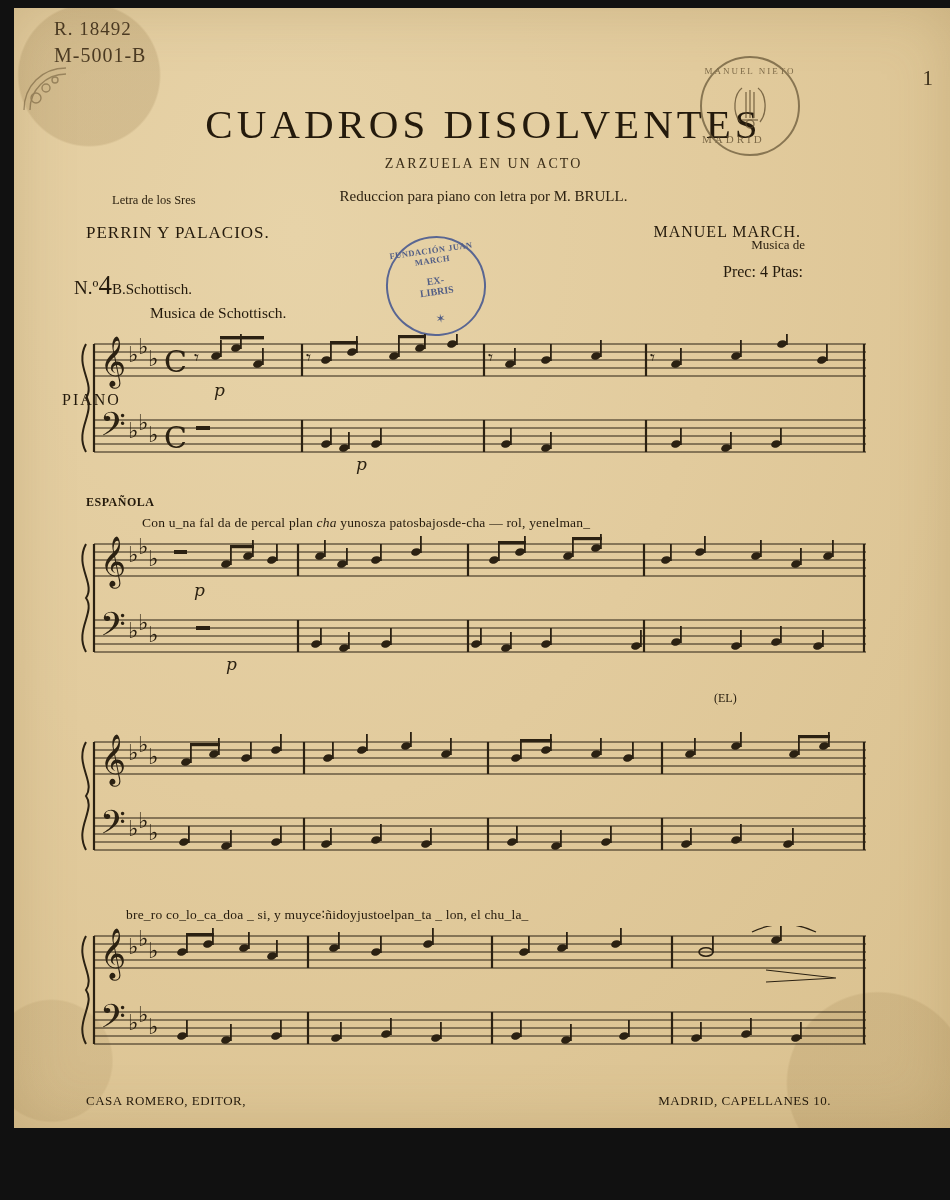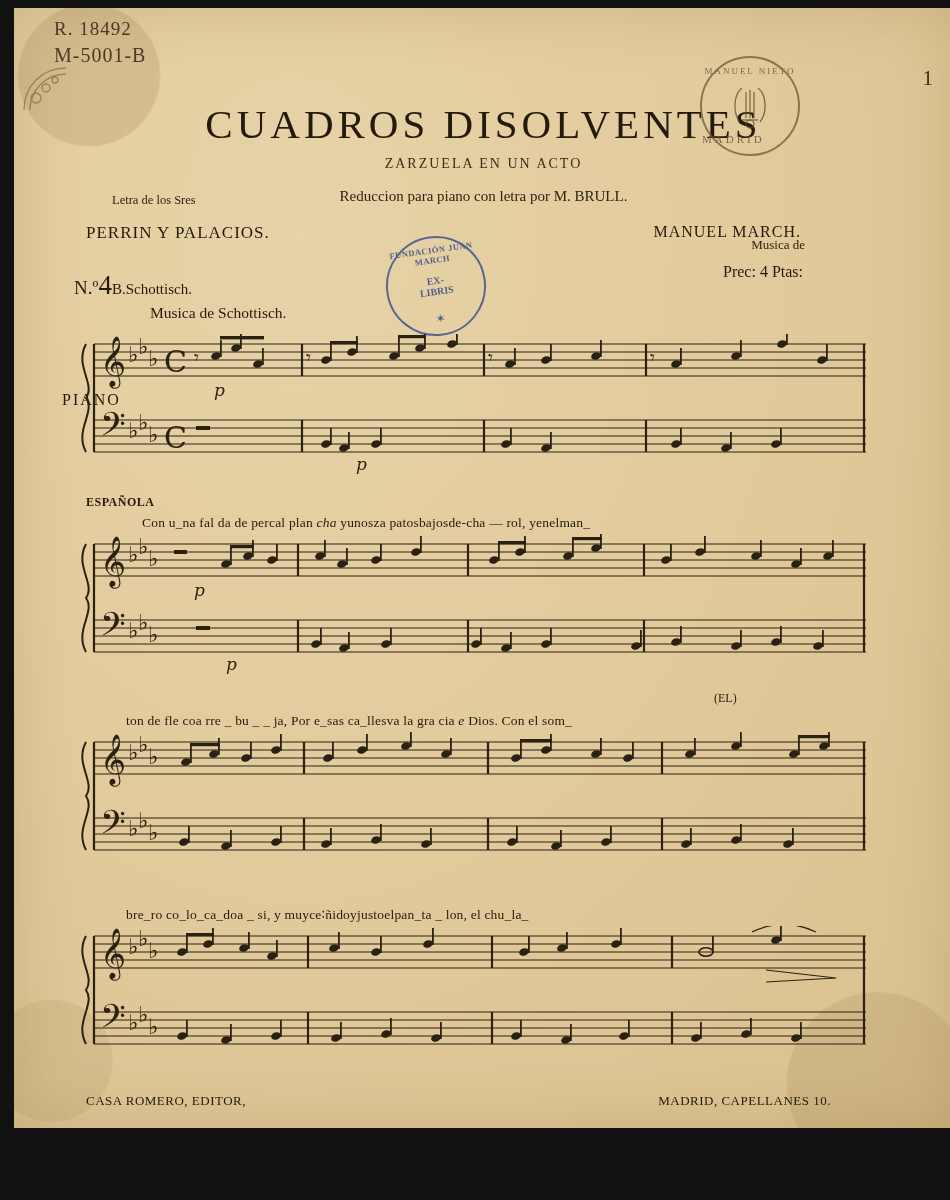--- a/index.html
+++ b/index.html
@@ -564,25 +564,20 @@
           <ellipse cx="742" cy="112" rx="5" ry="3.6" transform="rotate(-18 742 112)"></ellipse>
             <rect x="746" y="96" width="1.8" height="17"></rect>
         </g>
         <g fill="#2b2112" font-family="DejaVu Serif, serif" font-size="17" font-style="italic">
           <text x="118" y="62">p</text>
           <text x="150" y="136">p</text>
         </g>
       </svg>
     </div>
 
-    <div class="lyric" style="left:112px; top:705px;">
-      <span>ton de fle coa rre _ bu _ _ ja,   Por e_sas    ca_llesva la gra cia</span>
-      <span class="it">e</span>
-      <span>Dios.     Con el som_</span>
-    </div>
     <div id="el-note">(EL)</div>
 
     <div class="system" style="top:724px;">
       <svg class="staff" width="796" height="140" viewBox="0 0 796 140">
         <g stroke="#2b2112" stroke-width="1">
           <line x1="18" y1="10" x2="790" y2="10"></line>
             <line x1="18" y1="18" x2="790" y2="18"></line>
           <line x1="18" y1="26" x2="790" y2="26"></line>
             <line x1="18" y1="34" x2="790" y2="34"></line>
           <line x1="18" y1="42" x2="790" y2="42"></line>

